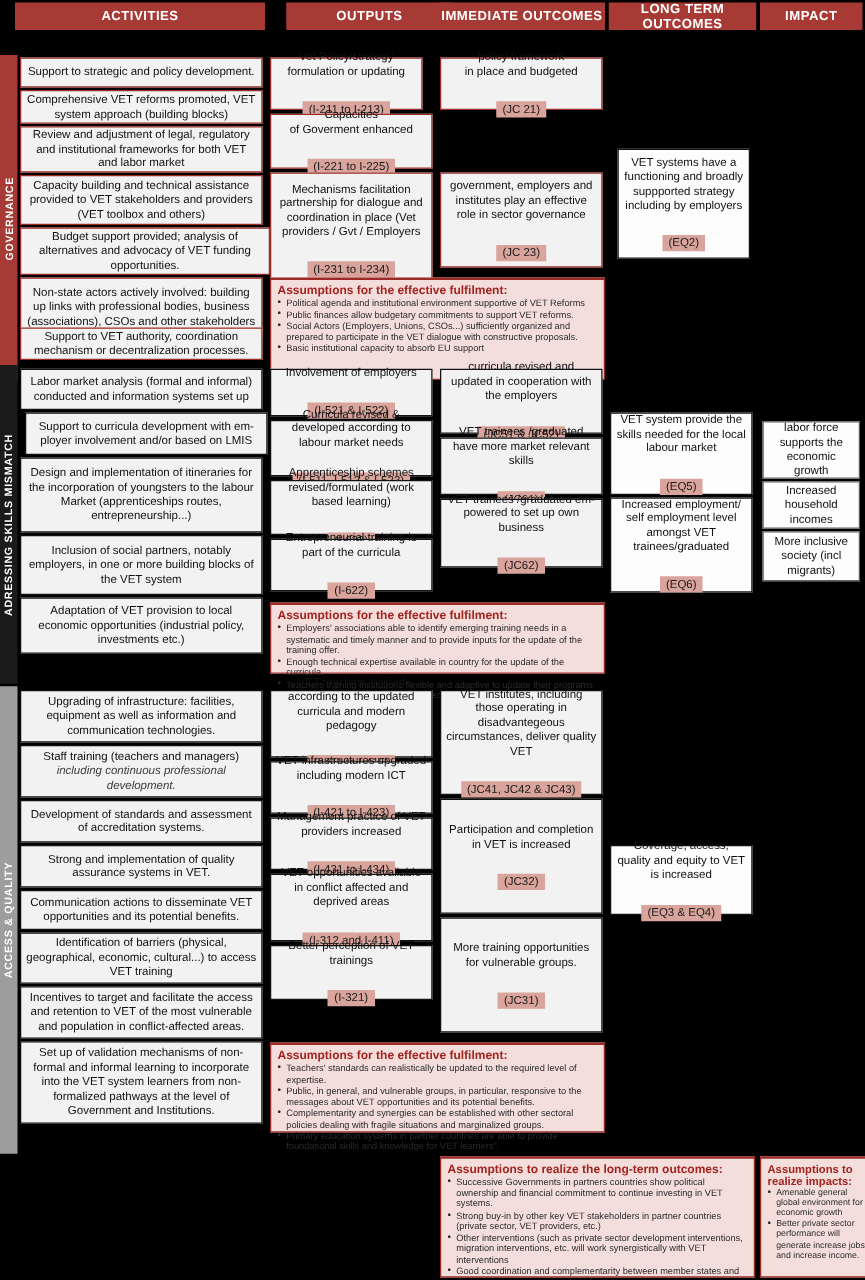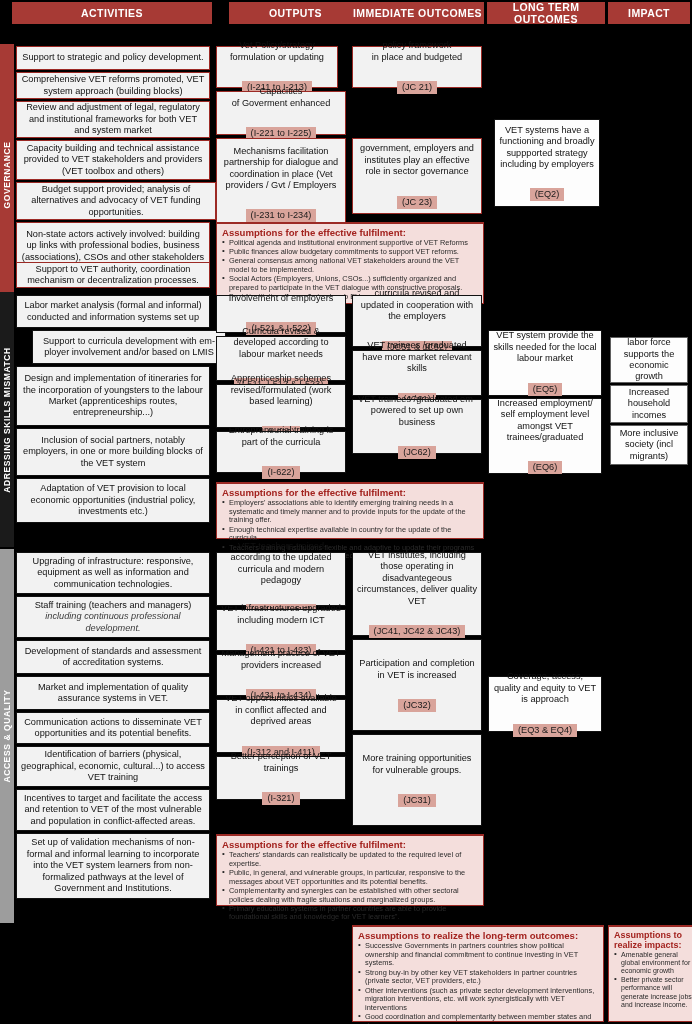--- a/index.html
+++ b/index.html
@@ -126,21 +126,21 @@
     </div>
 
     <div class="col col-act">
       <div class="box rededge" style="left:2px;top:2px;width:194px;height:24px">
           <div>Support to strategic and policy development.</div>
         </div>
       <div class="box rededge" style="left:2px;top:28px;width:194px;height:27px">
           <div>Comprehensive VET reforms promoted, VET system approach (building blocks)</div>
         </div>
       <div class="box rededge" style="left:2px;top:57px;width:194px;height:37px">
-          <div>Review and adjustment of legal, regulatory and institutional frameworks for both VET and system market</div>
+          <div>Review and adjustment of legal, regulatory and institutional frameworks for both VET and labor market</div>
         </div>
       <div class="box rededge" style="left:2px;top:96px;width:194px;height:40px">
           <div>Capacity building and technical assistance provided to VET stakeholders and providers (VET toolbox and others)</div>
         </div>
       <div class="box rededge" style="left:2px;top:138px;width:200px;height:38px">
           <div>Budget support provided; analysis of alternatives and advocacy of VET funding opportunities.</div>
         </div>
       <div class="box rededge" style="left:2px;top:178px;width:194px;height:48px">
           <div>Non-state actors actively involved: building up links with professional bodies, business (associations), CSOs and other stakeholders</div>
         </div>
@@ -182,37 +182,36 @@
         <div>VET systems have a functioning and broadly suppported strategy including by employers</div>
         <span class="code">(EQ2)</span>
       </div>
     </div>
 
     <div class="assump" style="left:216px;top:178px;width:268px;height:82px">
       <span class="atitle">Assumptions for the effective fulfilment:</span>
       <ul>
         <li>Political agenda and institutional environment supportive of VET Reforms</li>
         <li>Public finances allow budgetary commitments to support VET reforms.</li>
-        <li>General consensus among national VET stakeholders around the VET model to be implemented.</li>
         <li>Social Actors (Employers, Unions, CSOs...) sufficiently organized and prepared to participate in the VET dialogue with constructive proposals.</li>
         <li>Basic institutional capacity to absorb EU support</li>
       </ul>
     </div>
   </div>
 
   <div class="band" style="top:292px;height:255px;">
     <div class="side-label side-skl">
       <span>ADRESSING SKILLS MISMATCH</span>
     </div>
 
     <div class="col col-act">
       <div class="box blackedge" style="left:2px;top:3px;width:194px;height:33px">
           <div>Labor market analysis (formal and informal) conducted and information systems set up</div>
         </div>
-      <div class="box blackedge" style="left:18px;top:38px;width:194px;height:34px">
+      <div class="box blackedge" style="left:6px;top:38px;width:194px;height:34px">
           <div>Support to curricula development with em-ployer involvement and/or based on LMIS</div>
         </div>
       <div class="box blackedge" style="left:2px;top:74px;width:194px;height:60px">
           <div>Design and implementation of itineraries for the incorporation of youngsters to the labour Market (apprenticeships routes, entrepreneurship...)</div>
         </div>
       <div class="box blackedge" style="left:2px;top:136px;width:194px;height:48px">
           <div>Inclusion of social partners, notably employers, in one or more building blocks of the VET system</div>
         </div>
       <div class="box blackedge" style="left:2px;top:186px;width:194px;height:45px">
           <div>Adaptation of VET provision to local economic opportunities (industrial policy, investments etc.)</div>
@@ -286,31 +285,31 @@
     </div>
   </div>
 
   <div class="band" style="top:549px;height:374px;">
     <div class="side-label side-acc">
       <span>ACCESS &amp; QUALITY</span>
     </div>
 
     <div class="col col-act">
       <div class="box blackedge" style="left:2px;top:3px;width:194px;height:42px">
-          <div>Upgrading of infrastructure: responsive, equipment as well as information and communication technologies.</div>
+          <div>Upgrading of infrastructure: facilities, equipment as well as information and communication technologies.</div>
         </div>
       <div class="box blackedge" style="left:2px;top:47px;width:194px;height:42px">
         <div>Staff training (teachers and managers)</div>
         <div class="ital">including continuous professional development.</div>
       </div>
       <div class="box blackedge" style="left:2px;top:91px;width:194px;height:34px">
           <div>Development of standards and assessment of accreditation systems.</div>
         </div>
       <div class="box blackedge" style="left:2px;top:127px;width:194px;height:34px">
-          <div>Market and implementation of quality assurance systems in VET.</div>
+          <div>Strong and implementation of quality assurance systems in VET.</div>
         </div>
       <div class="box blackedge" style="left:2px;top:163px;width:194px;height:32px">
           <div>Communication actions to disseminate VET opportunities and its potential benefits.</div>
         </div>
       <div class="box blackedge" style="left:2px;top:197px;width:194px;height:41px">
           <div>Identification of barriers (physical, geographical, economic, cultural...) to access VET training</div>
         </div>
       <div class="box blackedge" style="left:2px;top:240px;width:194px;height:42px">
           <div>Incentives to target and facilitate the access and retention to VET of the most vulnerable and population in conflict-affected areas.</div>
         </div>
@@ -352,21 +351,21 @@
         <span class="code">(JC32)</span>
       </div>
       <div class="box blackedge" style="left:2px;top:185px;width:130px;height:92px">
         <div>More training opportunities for vulnerable  groups.</div>
         <span class="code">(JC31)</span>
       </div>
     </div>
 
     <div class="col col-lng">
       <div class="box white blackedge" style="left:2px;top:127px;width:114px;height:56px">
-        <div>Coverage, access, quality and equity to VET is approach</div>
+        <div>Coverage, access, quality and equity to VET is increased</div>
         <span class="code">(EQ3 &amp; EQ4)</span>
       </div>
     </div>
 
     <div class="assump" style="left:216px;top:285px;width:268px;height:72px">
       <span class="atitle">Assumptions for the effective fulfilment:</span>
       <ul>
         <li>Teachers' standards can realistically be updated to the required level of expertise.</li>
         <li>Public, in general, and vulnerable groups, in particular, responsive to the messages about VET opportunities and its potential benefits.</li>
         <li>Complementarity and synergies can be established with other sectoral policies dealing with fragile situations and marginalized groups.</li>

